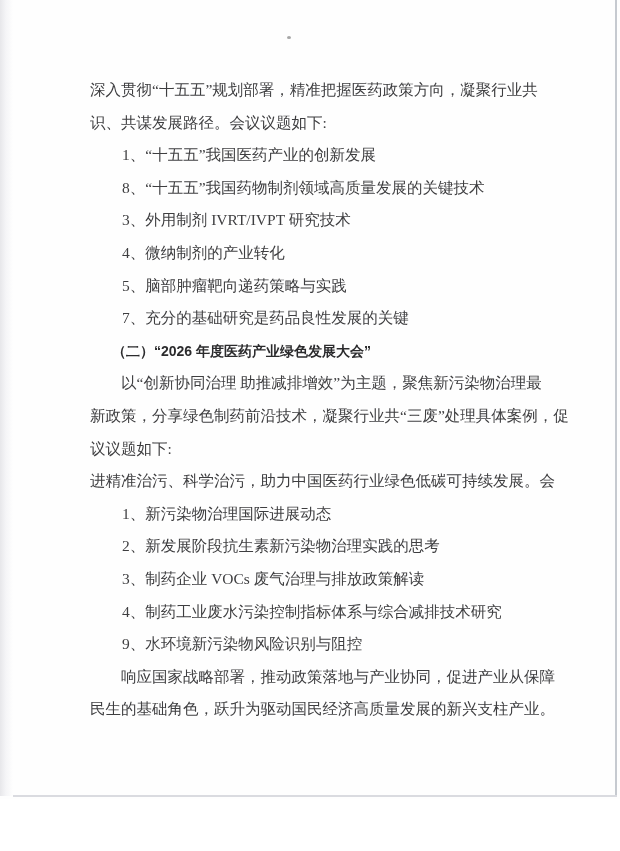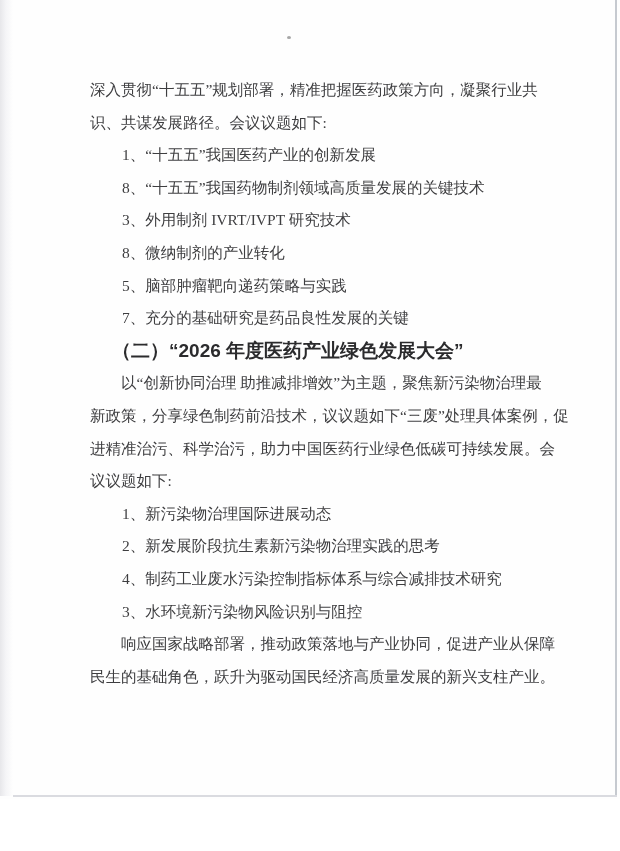--- a/index.html
+++ b/index.html
@@ -43,54 +43,55 @@
     white-space: nowrap;
   }
   .cont  { text-indent: 0; }
   .item  { text-indent: 32px; }
   .first { text-indent: 31px; }
   .head  {
     text-indent: 22px;
     font-weight: bold;
     color: #2b2b2d;
     font-family: "Liberation Sans", "DejaVu Sans", sans-serif;
-    font-size: 19px;
+    font-size: 14px;
   }
 </style>
 </head>
 <body>
 
 <div class="page">
 
   <div class="left-shade"></div>
   <div class="right-edge"></div>
   <div class="bottom-edge"></div>
   <div class="speck"></div>
 
   <div class="content">
     <p class="line cont">深入贯彻“十五五”规划部署，精准把握医药政策方向，凝聚行业共</p>
     <p class="line cont">识、共谋发展路径。会议议题如下:</p>
 
     <p class="line item">1、“十五五”我国医药产业的创新发展</p>
     <p class="line item">8、“十五五”我国药物制剂领域高质量发展的关键技术</p>
     <p class="line item">3、外用制剂 IVRT/IVPT 研究技术</p>
-    <p class="line item">8、微纳制剂的产业转化</p>
+    <p class="line item">4、微纳制剂的产业转化</p>
     <p class="line item">5、脑部肿瘤靶向递药策略与实践</p>
     <p class="line item">7、充分的基础研究是药品良性发展的关键</p>
 
     <p class="line head">（二）“2026 年度医药产业绿色发展大会”</p>
 
     <p class="line first">以“创新协同治理 助推减排增效”为主题，聚焦新污染物治理最</p>
-    <p class="line cont">新政策，分享绿色制药前沿技术，议议题如下“三废”处理具体案例，促</p>
+    <p class="line cont">新政策，分享绿色制药前沿技术，凝聚行业共“三废”处理具体案例，促</p>
+    <p class="line cont">议议题如下:</p>
     <p class="line cont">进精准治污、科学治污，助力中国医药行业绿色低碳可持续发展。会</p>
-    <p class="line cont">议议题如下:</p>
 
     <p class="line item">1、新污染物治理国际进展动态</p>
     <p class="line item">2、新发展阶段抗生素新污染物治理实践的思考</p>
+    <p class="line item">3、制药企业 VOCs 废气治理与排放政策解读</p>
     <p class="line item">4、制药工业废水污染控制指标体系与综合减排技术研究</p>
-    <p class="line item">3、水环境新污染物风险识别与阻控</p>
+    <p class="line item">9、水环境新污染物风险识别与阻控</p>
 
 
     <p class="line first">响应国家战略部署，推动政策落地与产业协同，促进产业从保障</p>
     <p class="line cont">民生的基础角色，跃升为驱动国民经济高质量发展的新兴支柱产业。</p>
   </div>
 
 </div>
 
 </body></html>

